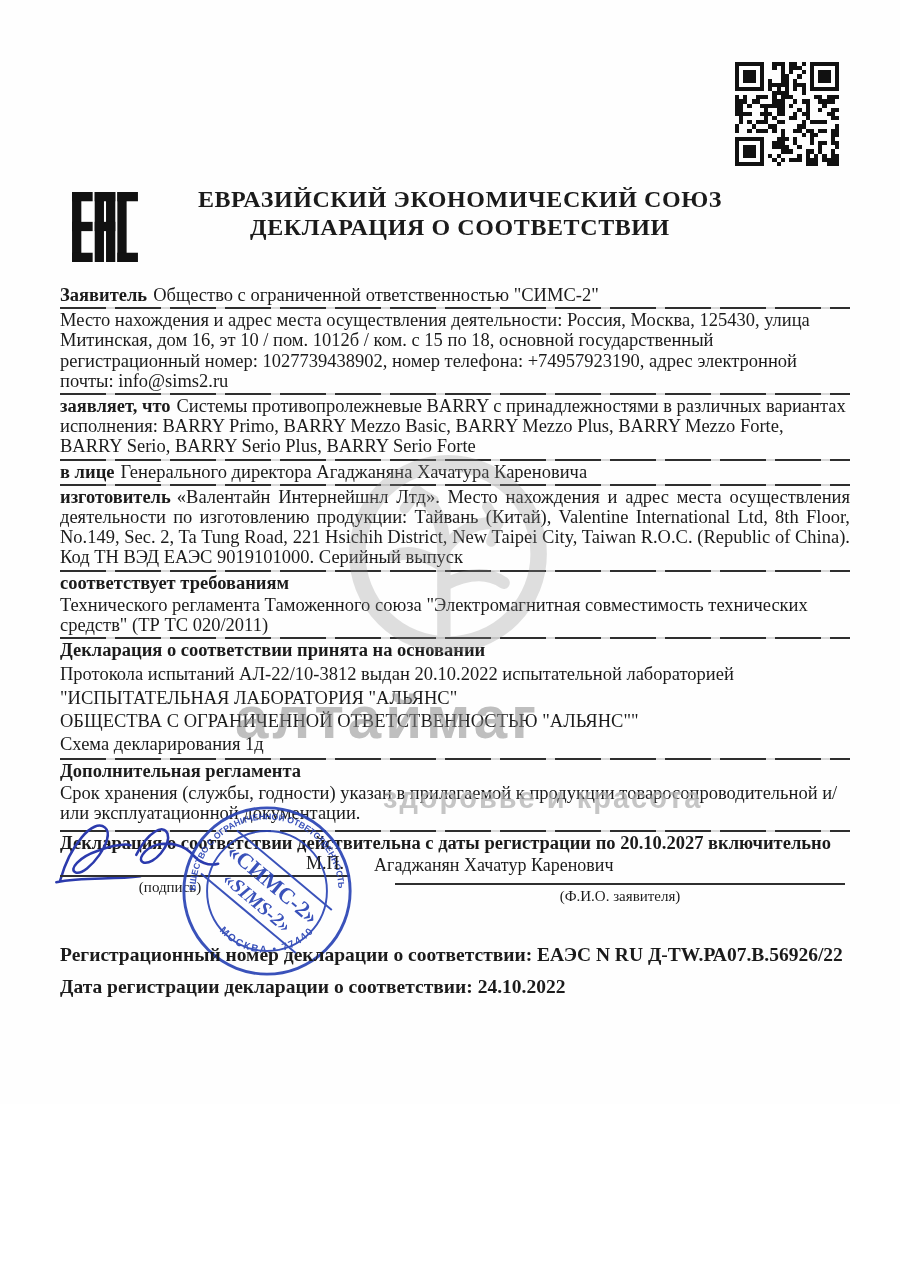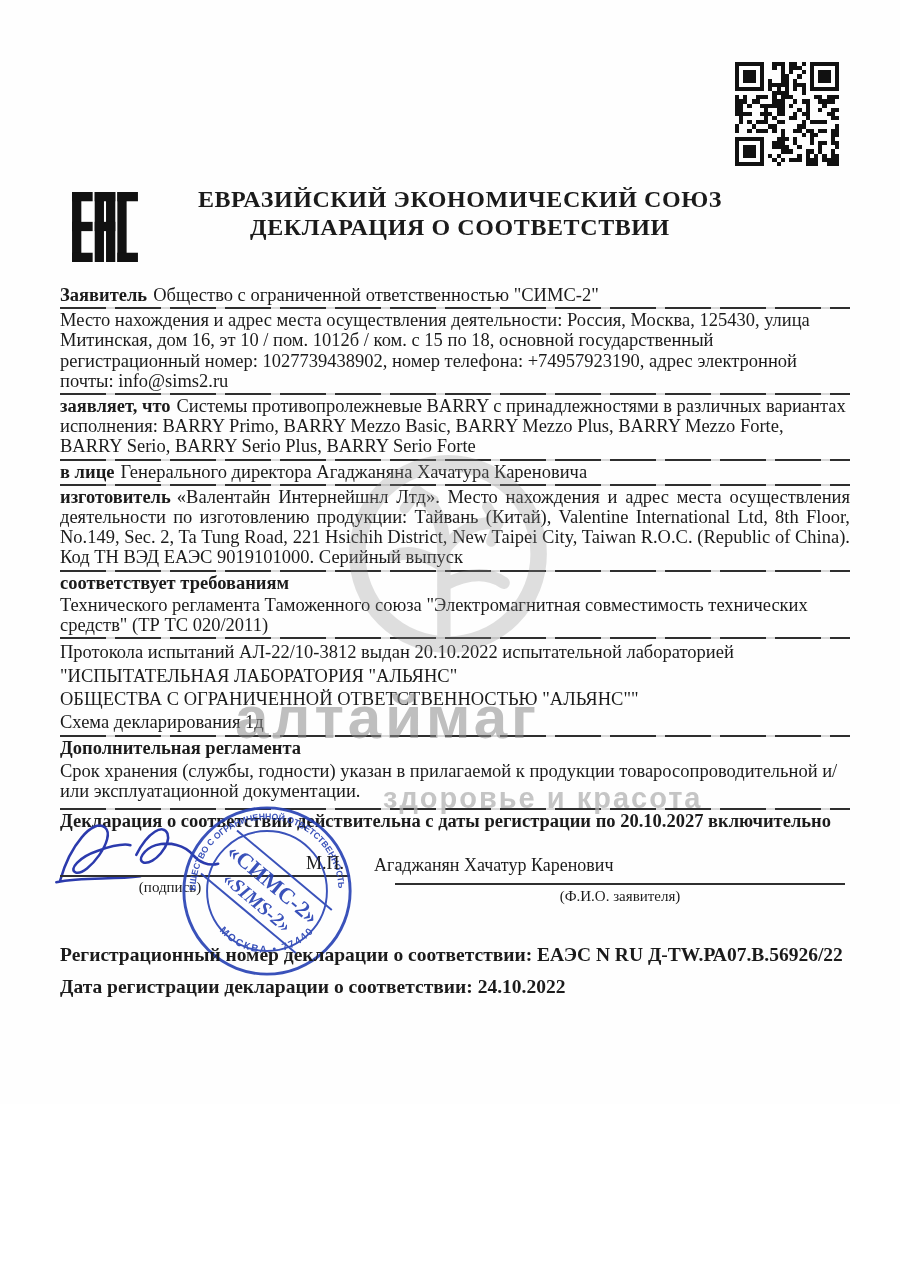--- a/index.html
+++ b/index.html
@@ -403,20 +403,21 @@
       <div class="rule"></div>
     </div>
 
     <p class="bold mt2">соответствует требованиям</p>
 
     <div>
       <p class="mt4">Технического регламента Таможенного союза "Электромагнитная совместимость технических средств" (ТР ТС 020/2011)</p>
       <div class="rule"></div>
     </div>
 
+    <p class="bold mt14">Декларация о соответствии принята на основании</p>
 
     <div class="basis mt2">
       <p>Протокола испытаний АЛ-22/10-3812 выдан 20.10.2022 испытательной лабораторией</p>
       <p>"ИСПЫТАТЕЛЬНАЯ ЛАБОРАТОРИЯ "АЛЬЯНС"</p>
       <p>ОБЩЕСТВА С ОГРАНИЧЕННОЙ ОТВЕТСТВЕННОСТЬЮ "АЛЬЯНС""</p>
       <p>Схема декларирования 1д</p>
       <div class="rule"></div>
     </div>
 
     <p class="bold mt2">Дополнительная регламента</p>

